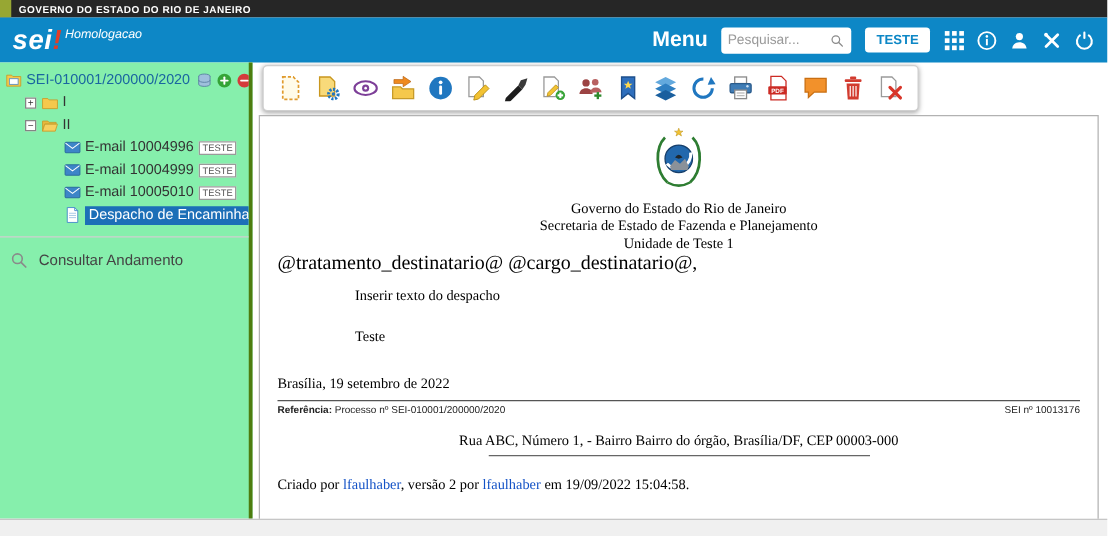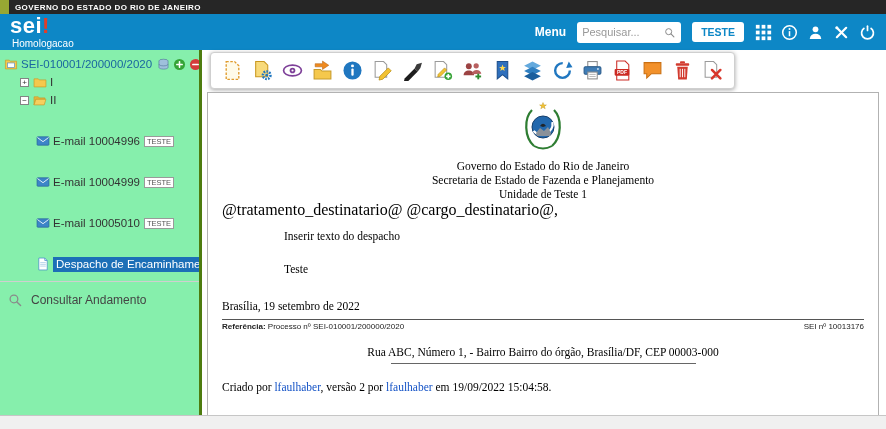--- a/index.html
+++ b/index.html
@@ -6,45 +6,45 @@
   html,body { width:886px; height:429px; }
   body { position:relative; overflow:hidden; background:#fff; font-family:"Liberation Sans",sans-serif; }
 
   
   .gov-bar { position:absolute; top:0; left:0; width:100%; height:14px; background:#262626; display:flex; align-items:center; }
   .gov-chip { width:9px; height:14px; background:#97a733; flex:none; }
   .gov-label { color:#fff; font-size:8px; font-weight:bold; letter-spacing:.4px; margin-left:6px; }
 
   
   .app-header { position:absolute; top:14px; left:0; width:100%; height:36px; background:#0d87c6; display:flex; align-items:center; padding:0 10px; }
-  .logo-block { display:flex; flex-direction:column; line-height:1; }
+  .logo-block { display:flex; flex-direction:row; line-height:1;font-style:italic; }
   .logo { font-size:22px; font-weight:bold; color:#fff; letter-spacing:.5px; }
   .logo .bang { color:#e23d28; }
   .env { color:#fff; font-size:10px; margin:2px 0 0 2px; }
   .header-right { margin-left:auto; display:flex; align-items:center; gap:11px; }
-  .menu-label { color:#fff; font-size:12px; font-weight:bold; cursor:pointer; }
+  .menu-label { color:#fff; font-size:17px; font-weight:bold; cursor:pointer; }
   .search-box { background:#fff; border-radius:3px; height:21px; width:104px; display:flex; align-items:center; padding:0 5px; }
   .search-box input { border:0; outline:0; width:82px; font-size:11px; font-family:inherit; color:#333; background:transparent; }
   .search-box input::placeholder { color:#999; }
   .search-box .sicon { width:11px; height:11px; display:inline-flex; }
   .user-btn { background:#fff; color:#0d87c6; border:0; border-radius:3px; font-weight:bold; font-size:10.5px; padding:4px 9px; font-family:inherit; cursor:pointer; }
   .hdr-icons { display:flex; align-items:center; gap:9px; }
   .hdr-icons span { width:17px; height:17px; display:inline-flex; cursor:pointer; }
   svg { display:block; width:100%; height:100%; }
 
   
   .left-panel { position:absolute; top:50px; left:0; width:202px; bottom:14px; background:#86efac; border-right:3px solid #4d7c0f; padding-top:5px; overflow:hidden; }
   .tree-row { display:flex; align-items:center; height:18px; font-size:11.5px; color:#333; white-space:nowrap; }
   .ticon { width:14px; height:14px; display:inline-flex; margin-right:3px; flex:none; }
   .ticon.small { width:13px; height:13px; margin:0 0 0 3px; }
   .row-root { padding-left:4px; }
   .proc-label { color:#1a66a0; margin-right:2px; cursor:pointer; }
   .row-folder { padding-left:20px; }
   .twisty { width:9px; height:9px; border:1px solid #848484; background:#fff; font-size:8px; line-height:7px; text-align:center; color:#333; margin-right:4px; flex:none; cursor:pointer; }
-  .row-doc { padding-left:36px;margin-top:23px; }
+  .row-doc { padding-left:51px; }
   .badge { border:1px solid #9a9a9a; font-size:7.5px; color:#555; padding:0 2px; margin-left:4px; height:11px; line-height:9px; display:inline-flex; align-items:center; background:#fff; }
   .sel-label { background:#1c6fb7; color:#fff; padding:1.5px 3px; overflow:hidden; }
   .tree-divider { border-top:1px solid #cfcfcf; margin-top:8px; }
   .consult-row { display:flex; align-items:center; gap:6px; padding:11px 0 0 8px; font-size:12px; color:#444; cursor:pointer; }
 
   
   .doc-toolbar { position:absolute; left:210px; top:52px; height:37px; display:flex; align-items:center; gap:5px; padding:0 9px; background:#fff; border:1px solid #cfcfcf; border-radius:4px; box-shadow:0 1px 4px rgba(0,0,0,.35); }
   .tb-btn { width:25px; height:25px; display:inline-flex; align-items:center; justify-content:center; cursor:pointer; border-radius:3px; }
   .tb-btn svg { width:21px; height:21px; }
 

